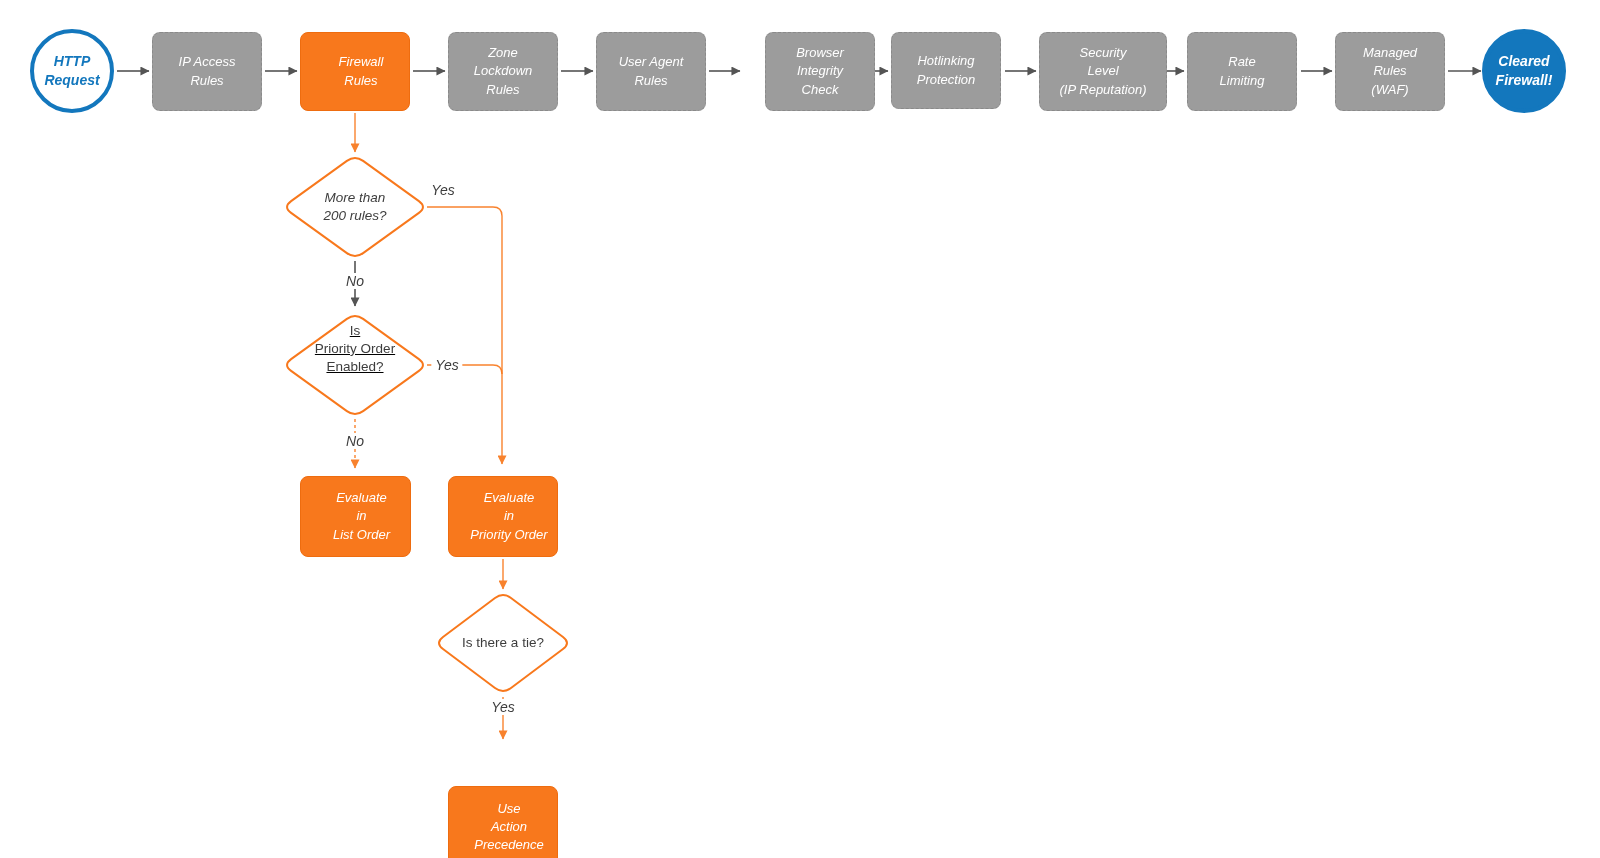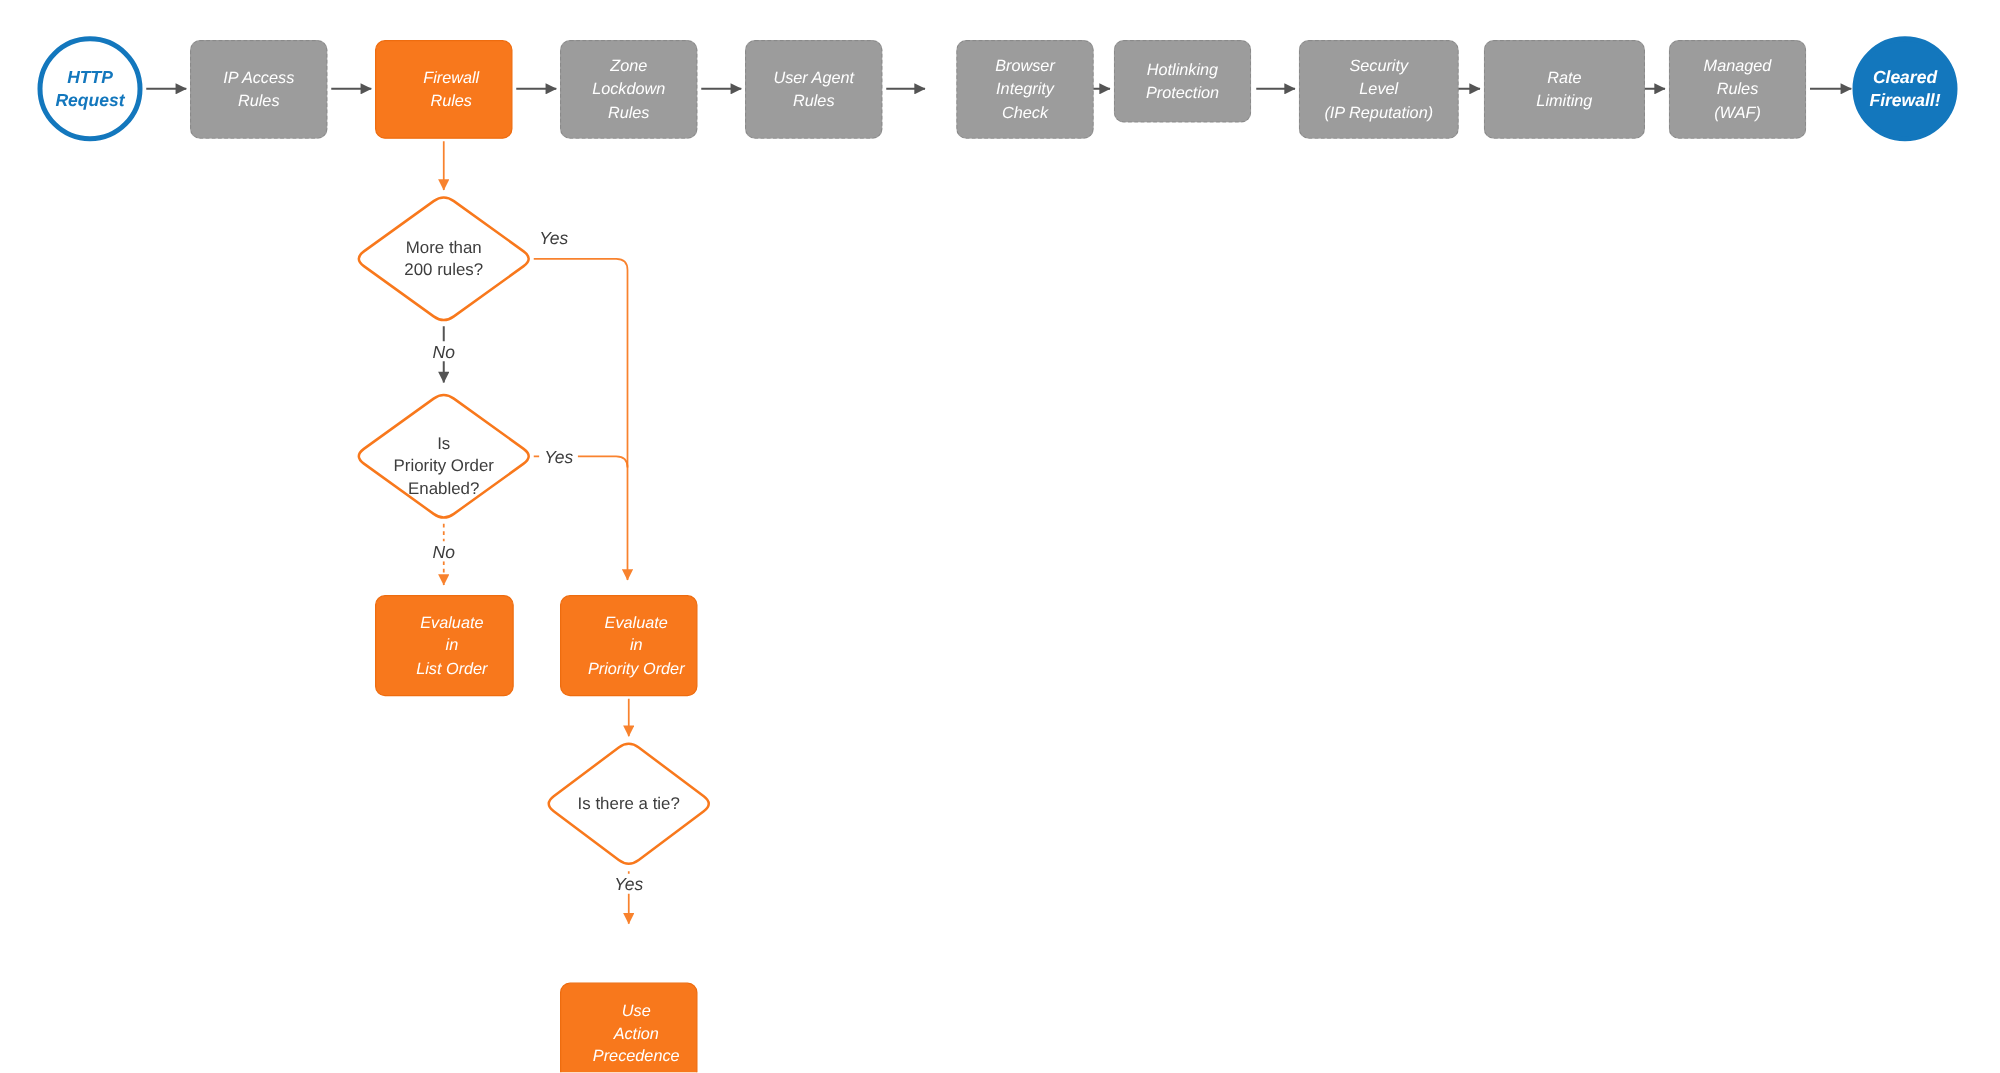--- a/index.html
+++ b/index.html
@@ -98,30 +98,30 @@
     </div>
   <div class="node box gray" style="left:596px;top:32px;width:110px;height:79px;">
     <span>User Agent
 Rules</span>
     </div>
   <div class="node box gray" style="left:743px;top:32px;width:110px;height:79px;margin-left:22px;">
     <span>Browser
 Integrity
 Check</span>
     </div>
-  <div class="node box gray" style="left:891px;top:32px;width:110px;height:66px;">
+  <div class="node box gray" style="left:891px;top:32px;width:110px;height:77px;">
     <span>Hotlinking
 Protection</span>
     </div>
   <div class="node box gray" style="left:1039px;top:32px;width:128px;height:79px;">
     <span>Security
 Level
 (IP Reputation)</span>
     </div>
-  <div class="node box gray" style="left:1187px;top:32px;width:129px;height:79px;">
+  <div class="node box gray" style="left:1187px;top:32px;width:110px;height:79px;">
     <span>Rate
 Limiting</span>
     </div>
   <div class="node box gray" style="left:1335px;top:32px;width:110px;height:79px;">
     <span>Managed
 Rules
 (WAF)</span>
     </div>
 
   <div class="node box orange" style="left:300px;top:476px;width:111px;height:81px;">
@@ -133,25 +133,25 @@
     <span>Evaluate
 in
 Priority Order</span>
     </div>
   <div class="node box orange" style="left:448px;top:743px;width:110px;height:82px;margin-top:43px;">
     <span>Use
 Action
 Precedence</span>
     </div>
 
-  <div class="diamond-label" style="left:291px;top:167px;width:128px;height:80px;">
+  <div class="diamond-label" style="left:291px;top:167px;width:128px;height:80px;font-style:italic;">
     <span>More than
 200 rules?</span>
     </div>
-  <div class="diamond-label" style="left:291px;top:333px;width:128px;height:80px;">
+  <div class="diamond-label" style="left:291px;top:309px;width:128px;height:80px;text-decoration:underline;">
     <span>Is
 Priority Order
 Enabled?</span>
     </div>
   <div class="diamond-label" style="left:443px;top:603px;width:120px;height:80px;">
     <span>Is there a tie?</span>
     </div>
 
   <div class="edge-label" style="left:443px;top:190px;">Yes</div>
   <div class="edge-label on-line" style="left:355px;top:281px;">No</div>

